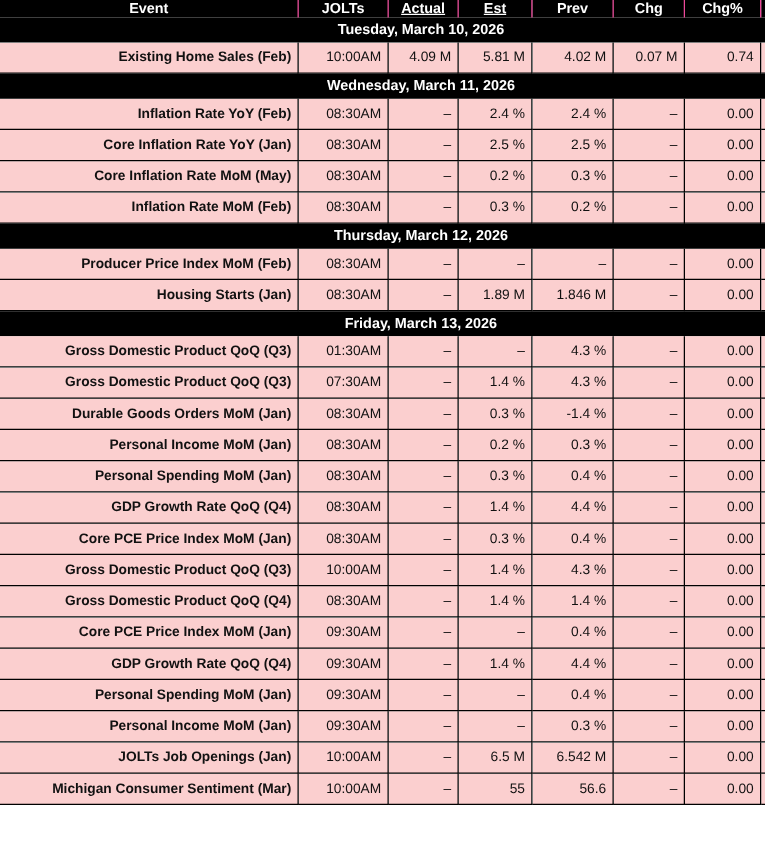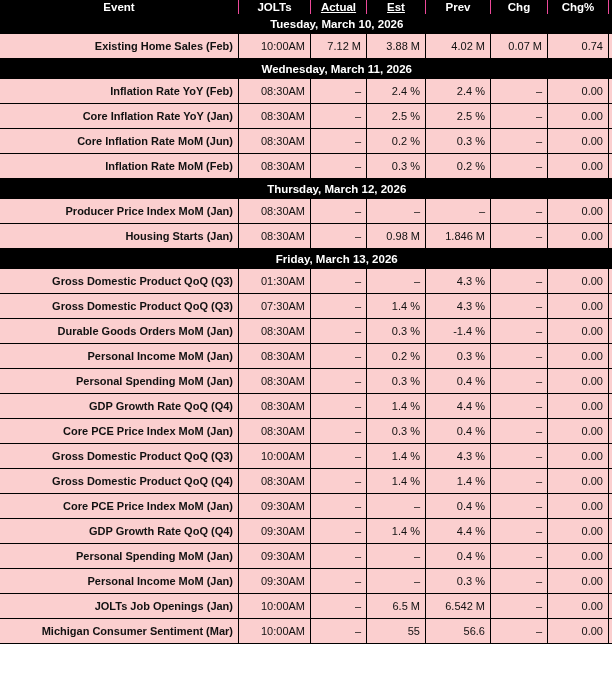--- a/index.html
+++ b/index.html
@@ -98,22 +98,22 @@
       <th class="col-impact">Impact</th>
     </tr>
   </thead>
   <tbody id="calendar-body">
       <tr class="date-row">
         <td colspan="8">Tuesday, March 10, 2026</td>
       </tr>
       <tr class="data-row">
         <td class="cell-event">Existing Home Sales (Feb)</td>
         <td class="cell-time">10:00AM</td>
-        <td class="cell-num">7.12 M</td>
-        <td class="cell-num">3.88 M</td>
+        <td class="cell-num">4.09 M</td>
+        <td class="cell-num">5.81 M</td>
         <td class="cell-num">4.02 M</td>
         <td class="cell-num">0.07 M</td>
         <td class="cell-num">0.74</td>
         <td class="cell-impact">High</td>
       </tr>
       <tr class="date-row">
         <td colspan="8">Wednesday, March 11, 2026</td>
       </tr>
       <tr class="data-row">
         <td class="cell-event">Inflation Rate YoY (Feb)</td>
@@ -129,21 +129,21 @@
         <td class="cell-event">Core Inflation Rate YoY (Jan)</td>
         <td class="cell-time">08:30AM</td>
         <td class="cell-num">–</td>
         <td class="cell-num">2.5 %</td>
         <td class="cell-num">2.5 %</td>
         <td class="cell-num">–</td>
         <td class="cell-num">0.00</td>
         <td class="cell-impact">High</td>
       </tr>
       <tr class="data-row">
-        <td class="cell-event">Core Inflation Rate MoM (Jun)</td>
+        <td class="cell-event">Core Inflation Rate MoM (May)</td>
         <td class="cell-time">08:30AM</td>
         <td class="cell-num">–</td>
         <td class="cell-num">0.2 %</td>
         <td class="cell-num">0.3 %</td>
         <td class="cell-num">–</td>
         <td class="cell-num">0.00</td>
         <td class="cell-impact">High</td>
       </tr>
       <tr class="data-row">
         <td class="cell-event">Inflation Rate MoM (Feb)</td>
@@ -152,34 +152,34 @@
         <td class="cell-num">0.3 %</td>
         <td class="cell-num">0.2 %</td>
         <td class="cell-num">–</td>
         <td class="cell-num">0.00</td>
         <td class="cell-impact">High</td>
       </tr>
       <tr class="date-row">
         <td colspan="8">Thursday, March 12, 2026</td>
       </tr>
       <tr class="data-row">
-        <td class="cell-event">Producer Price Index MoM (Jan)</td>
+        <td class="cell-event">Producer Price Index MoM (Feb)</td>
         <td class="cell-time">08:30AM</td>
         <td class="cell-num">–</td>
         <td class="cell-num">–</td>
         <td class="cell-num">–</td>
         <td class="cell-num">–</td>
         <td class="cell-num">0.00</td>
         <td class="cell-impact">High</td>
       </tr>
       <tr class="data-row">
         <td class="cell-event">Housing Starts (Jan)</td>
         <td class="cell-time">08:30AM</td>
         <td class="cell-num">–</td>
-        <td class="cell-num">0.98 M</td>
+        <td class="cell-num">1.89 M</td>
         <td class="cell-num">1.846 M</td>
         <td class="cell-num">–</td>
         <td class="cell-num">0.00</td>
         <td class="cell-impact">High</td>
       </tr>
       <tr class="date-row">
         <td colspan="8">Friday, March 13, 2026</td>
       </tr>
       <tr class="data-row">
         <td class="cell-event">Gross Domestic Product QoQ (Q3)</td>

